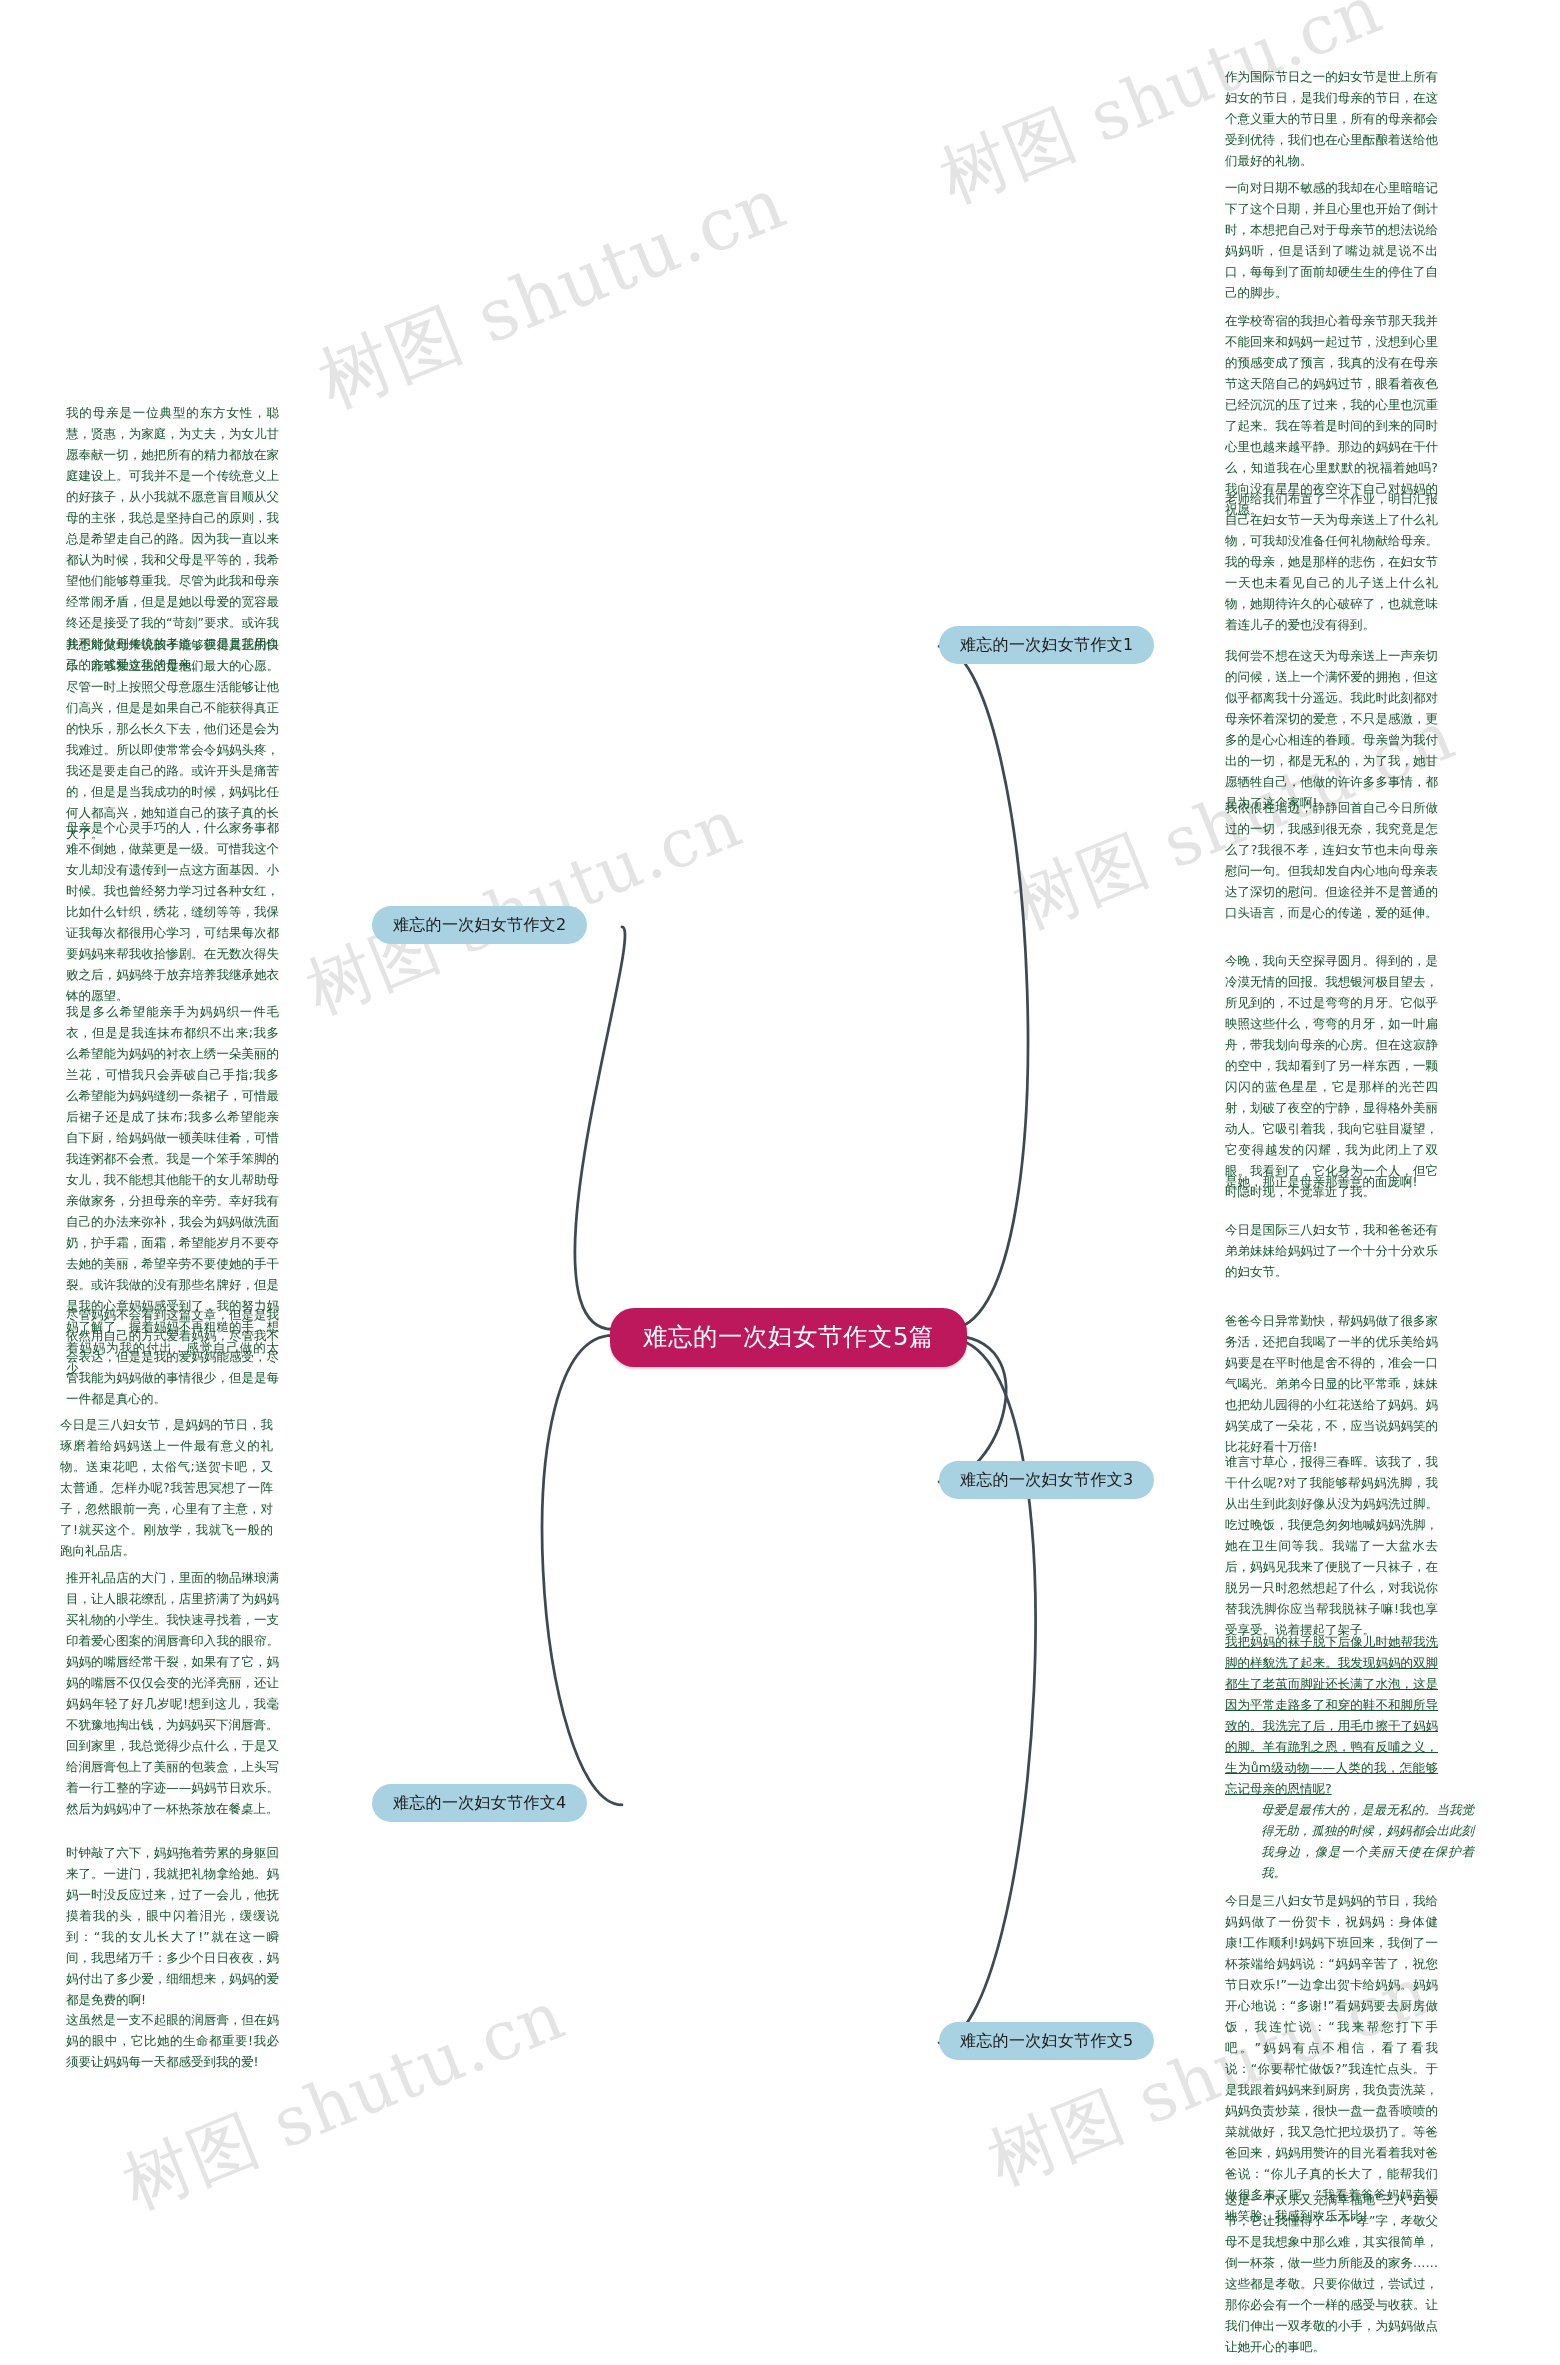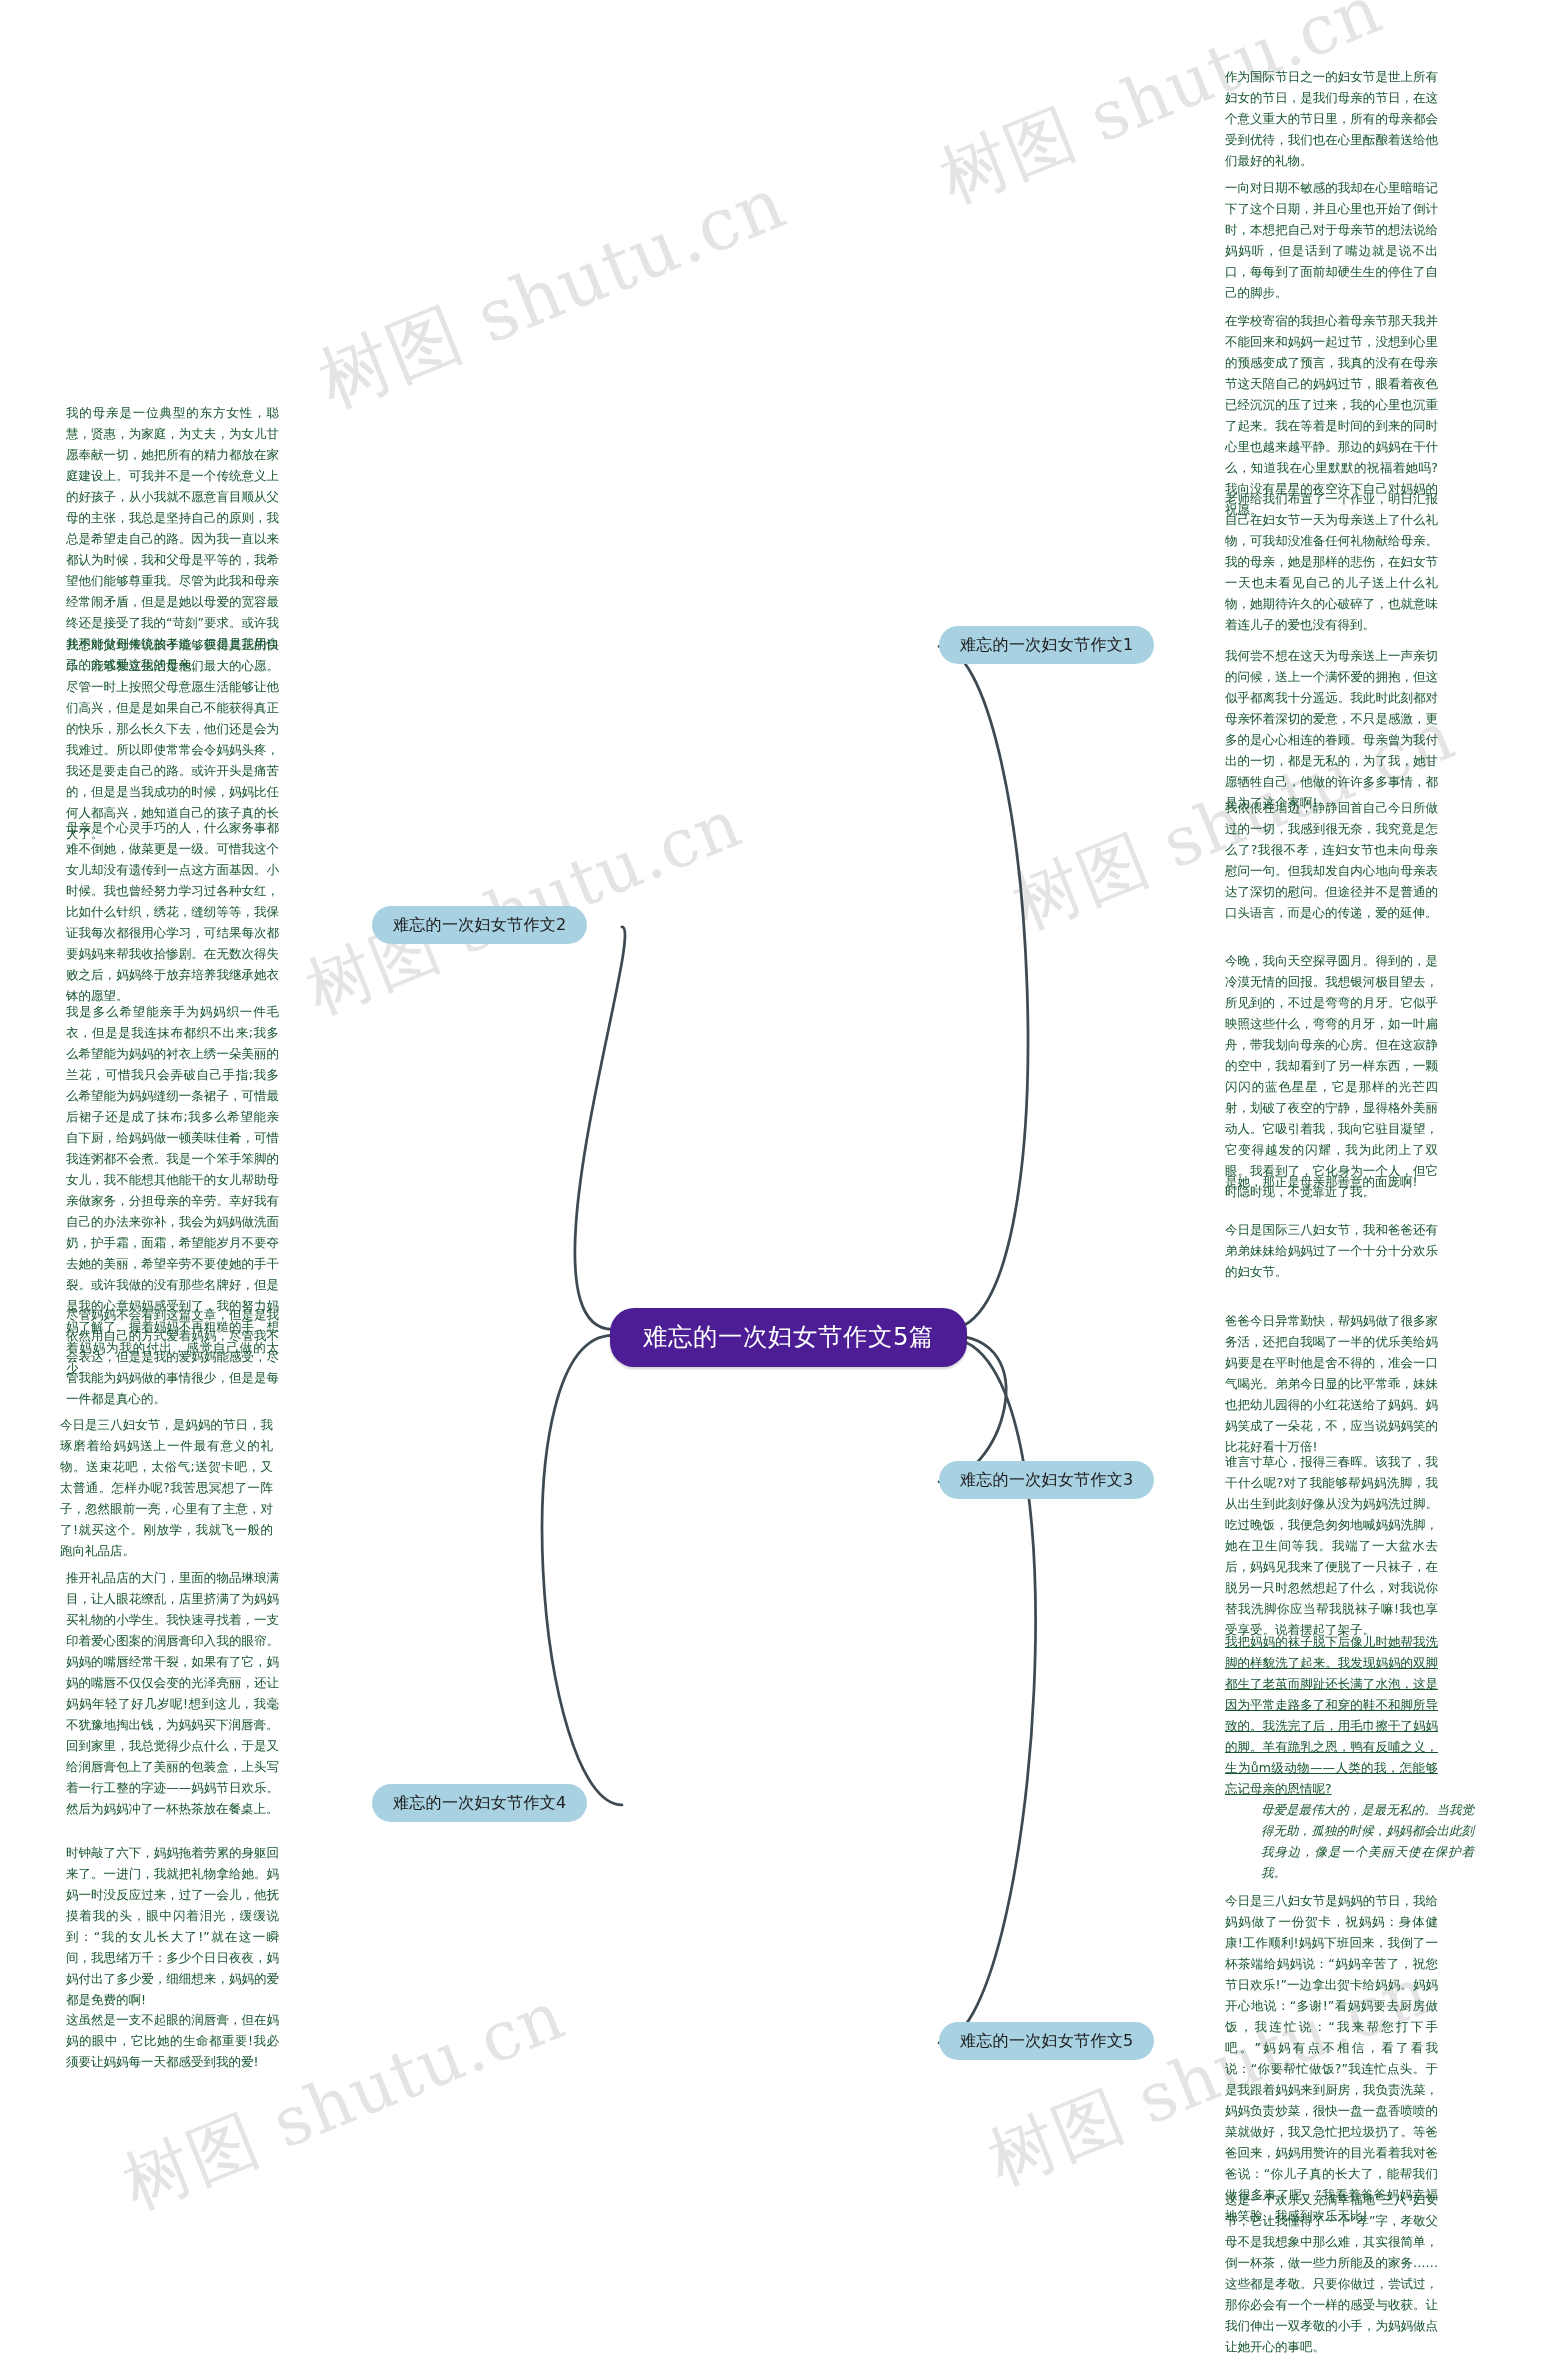--- a/index.html
+++ b/index.html
@@ -23,21 +23,21 @@
     user-select:none;
     font-weight:400;
     letter-spacing:1.2px;
   }
   
   #links{position:absolute;left:0;top:0;width:1561px;height:2366px;pointer-events:none;}
 
   
   .root-node{
     position:absolute;
-    background:#4c1d95;
+    background:#be185d;
     color:#ffffff;
     border-radius:24.4px;
     font-size:24.4px;
     padding:13.4px 33px;
     white-space:nowrap;
     box-shadow:0 1.2px 2.4px rgba(0,0,0,.18);
     letter-spacing:0.6px;
   }
   .branch-node{
     position:absolute;

